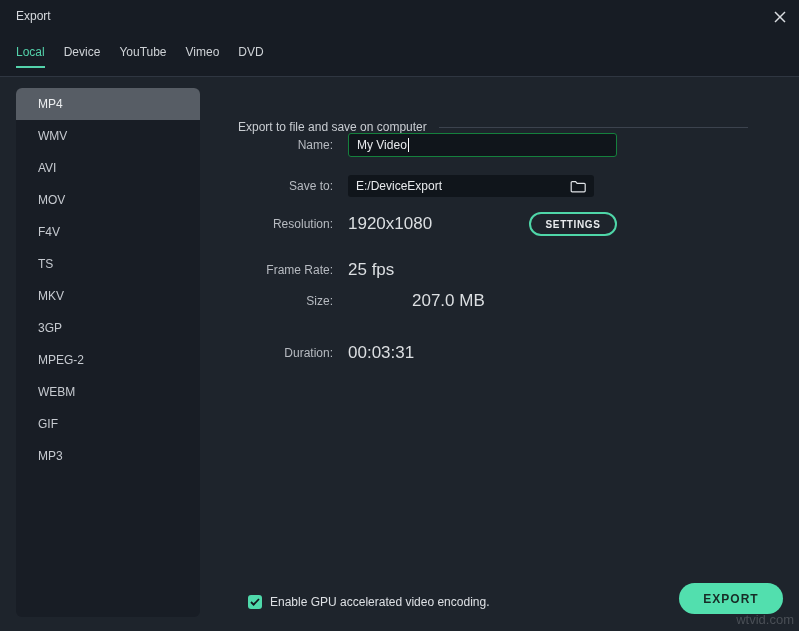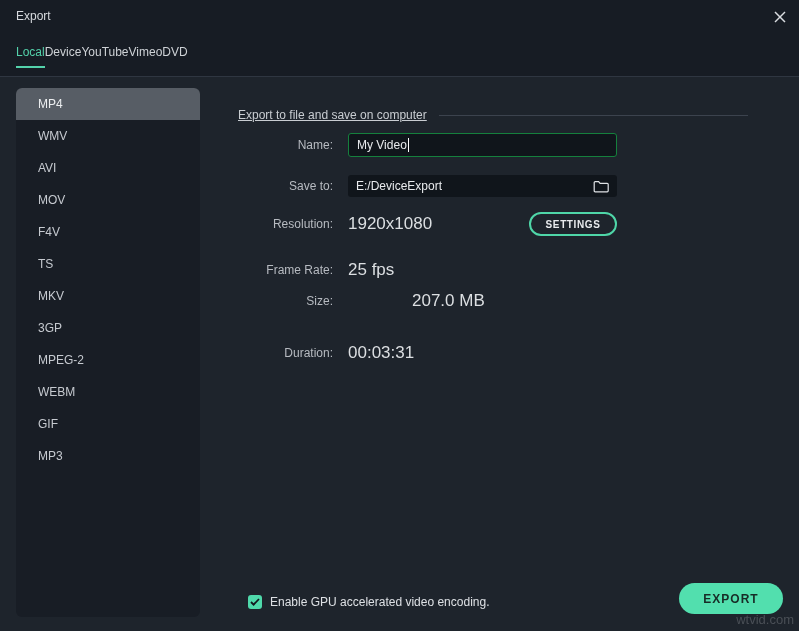--- a/index.html
+++ b/index.html
@@ -7,42 +7,42 @@
     position:relative;width:799px;height:631px;overflow:hidden;
     background:#1e242c;font-family:"Liberation Sans",sans-serif;
     -webkit-font-smoothing:antialiased;
   }
   
   .topbar{position:absolute;left:0;top:0;width:799px;height:77px;
     background:#171c24;border-bottom:1px solid #2f3641;box-sizing:border-box;}
   .win-title{position:absolute;left:16px;top:9px;font-size:12px;color:#d6d9dd;}
   .close-btn{position:absolute;right:10px;top:8px;width:18px;height:18px;
     display:flex;align-items:center;justify-content:center;cursor:pointer;}
-  .tabs{position:absolute;left:16px;top:45px;display:flex;}
+  .tabs{position:absolute;left:16px;top:45px;display:flex;gap:19px;}
   .tab{font-size:12px;color:#ced2d6;padding-bottom:7px;cursor:pointer;border-bottom:2px solid transparent;}
   .tab.active{color:#54d2ab;border-bottom-color:#54d2ab;}
   
   .sidebar{position:absolute;left:16px;top:88px;width:184px;height:529px;
     background:#181d25;border-radius:6px;}
   .format-item{height:32px;line-height:32px;padding-left:22px;font-size:12px;
     color:#c6cad0;cursor:pointer;}
   .format-item.selected{background:#575d65;color:#eceef0;border-radius:6px 6px 0 0;}
   
-  .section-header{position:absolute;left:238px;top:108px;width:510px;
-    display:flex;align-items:center;font-size:12px;color:#c9cdd2;text-decoration:underline;}
+  .section-header{position:absolute;left:238px;top:120px;width:510px;
+    display:flex;align-items:center;font-size:12px;color:#c9cdd2;}
   .section-line{flex:1;height:1px;background:#3c434e;margin-left:12px;}
   .row{position:absolute;left:238px;display:flex;align-items:center;height:26px;}
   .row-label{width:95px;text-align:right;font-size:12px;color:#b7bbc1;flex:none;}
   .row-gap{width:15px;flex:none;}
   .row-value{font-size:17px;color:#dcdfe2;}
   .field{box-sizing:border-box;display:flex;align-items:center;
     background:#10151b;color:#e8eaed;font-size:12px;padding:0 8px;}
   .name-field{width:269px;height:24px;border:1px solid #15803d;border-radius:3px;}
   .caret{display:inline-block;width:1px;height:14px;background:#ffffff;margin-left:1px;}
-  .save-field{width:269px;height:22px;border-radius:3px;}
+  .save-field{width:246px;height:22px;border-radius:3px;}
   .folder-btn{margin-left:auto;display:flex;align-items:center;cursor:pointer;}
   .res-row{width:379px;}
   .settings-btn{margin-left:auto;width:88px;height:24px;box-sizing:border-box;
     border:2px solid #4fd6a8;border-radius:13px;background:transparent;
     color:#e9ebee;font-size:10px;font-weight:bold;letter-spacing:.6px;
     display:flex;align-items:center;justify-content:center;cursor:pointer;
     font-family:"Liberation Sans",sans-serif;}
   
   .gpu-row{position:absolute;left:236px;top:595px;display:flex;align-items:center;gap:8px;padding-left:12px;}
   .checkbox{width:14px;height:14px;border-radius:3px;background:#4fd9ab;

